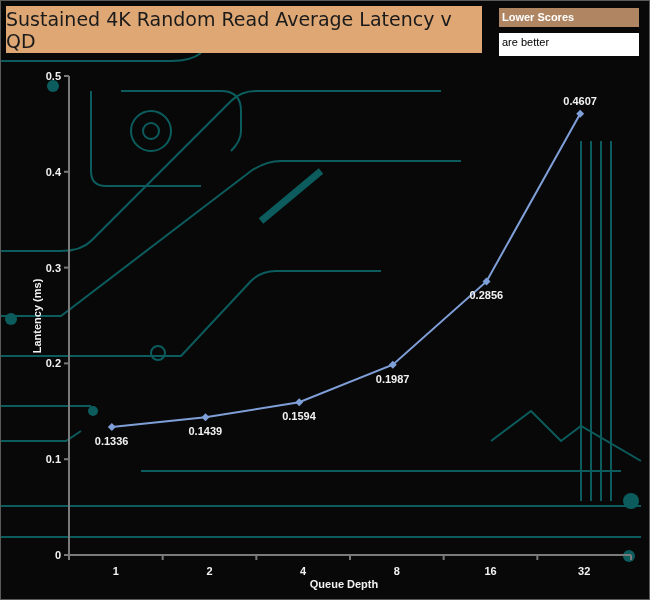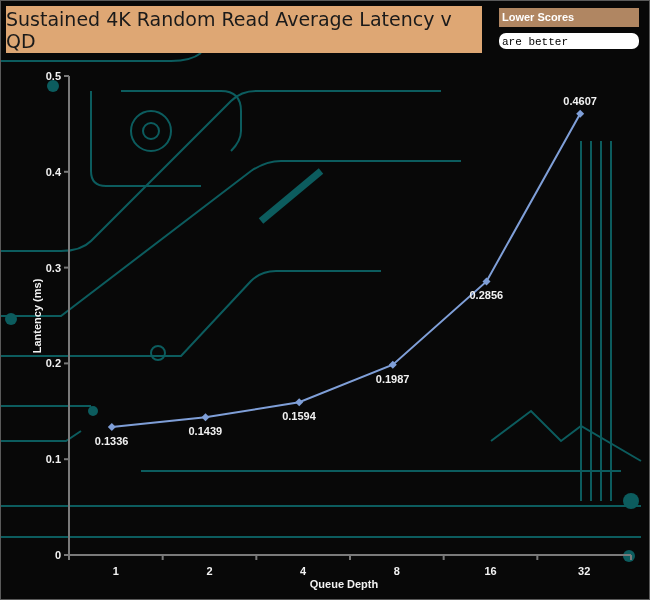--- a/index.html
+++ b/index.html
@@ -12,23 +12,23 @@
     position: absolute; left: 5px; top: 5px; width: 476px; height: 47px;
     background: #dea774; display: flex; align-items: center; justify-content: center;
     font-family: "DejaVu Sans", sans-serif; font-size: 19px; color: #1a1a1a;
   }
   .legend-top {
     position: absolute; left: 498px; top: 7px; width: 140px; height: 19px;
     background: #b08662; color: #fff; font-family: "Liberation Sans", sans-serif;
     font-size: 11px; font-weight: bold; line-height: 19px; padding-left: 3px; box-sizing: border-box;
   }
   .legend-bottom {
-    position: absolute; left: 498px; top: 32px; width: 140px; height: 16px;
-    background: #fff; color: #000; font-family: Liberation Mono, monospace;
-    font-size: 11px; line-height: 19px; padding-left: 3px; box-sizing: border-box; border-radius: 7px;
+    position: absolute; left: 498px; top: 32px; width: 140px; height: 23px;
+    background: #fff; color: #000; font-family: Liberation Sans, sans-serif;
+    font-size: 11px; line-height: 19px; padding-left: 3px; box-sizing: border-box;
   }
   .tick-label, .axis-title, .data-label {
     font-family: "Liberation Sans", sans-serif; fill: #f2f2f2; font-weight: bold;
   }
   .tick-label { font-size: 11px; }
   .axis-title { font-size: 11px; }
   .data-label { font-size: 11px; }
   .circuit { stroke: #0c5c5e; fill: none; stroke-width: 2; }
   .circuit-f { fill: #0c5c5e; }
 </style>

